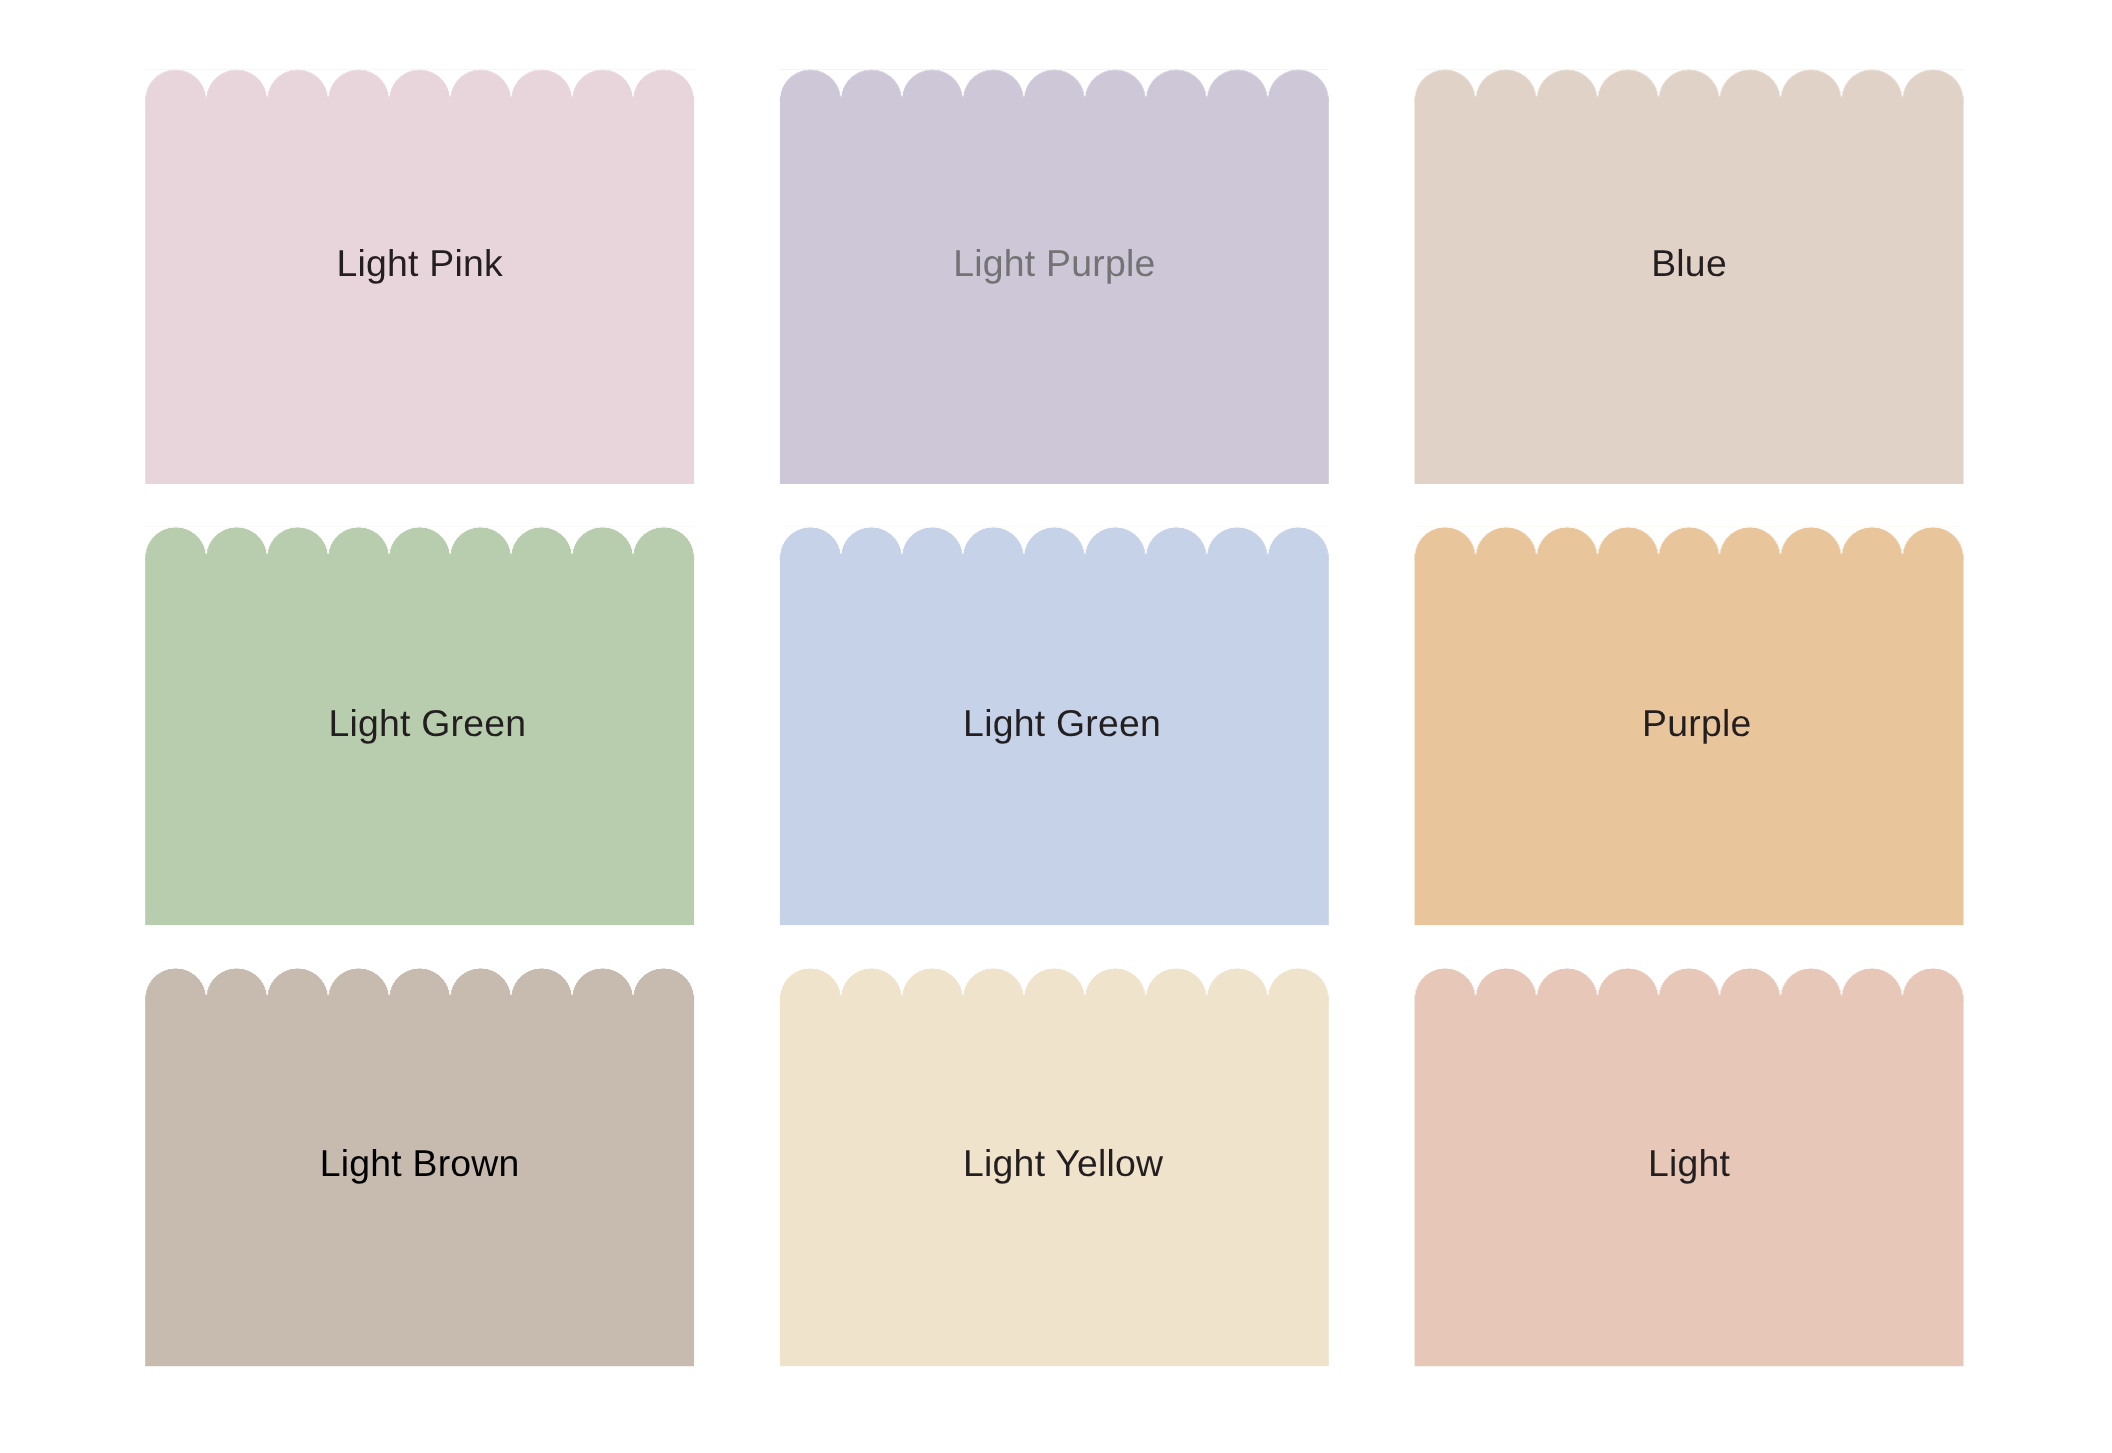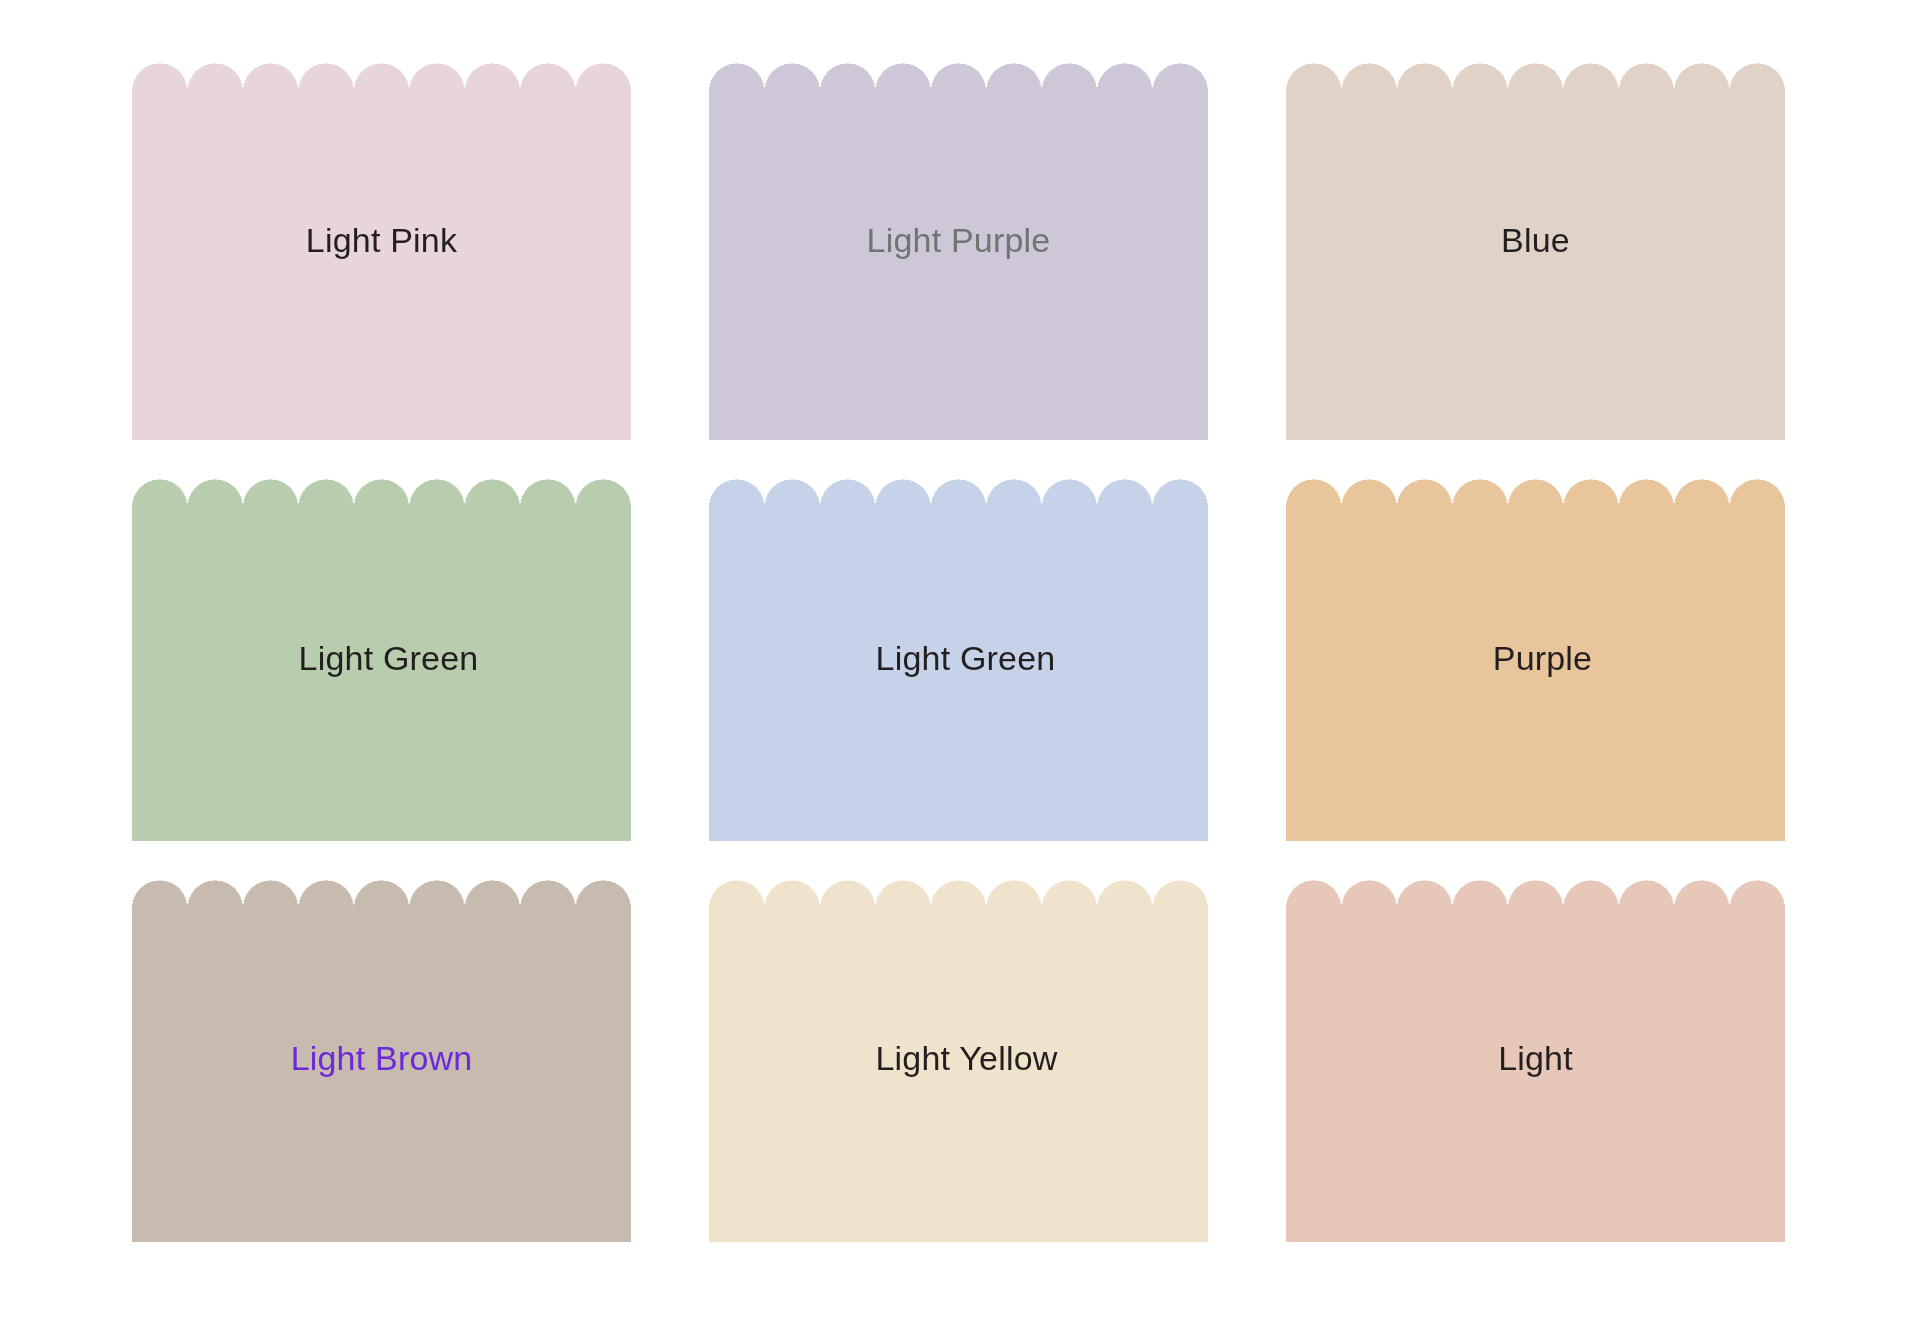--- a/index.html
+++ b/index.html
@@ -125,21 +125,21 @@
 
     <div class="swatch-card row-2" style="--swatch-color: #e9c59b;">
       <div class="swatch-body"></div>
       <div class="swatch-scallop"></div>
       <div class="swatch-label" style="color: rgb(35, 31, 32);">Purple</div>
     </div>
 
     <div class="swatch-card row-3" style="--swatch-color: #c6bbae;">
       <div class="swatch-body"></div>
       <div class="swatch-scallop"></div>
-      <div class="swatch-label" style="color: #6d28d9;">Light Brown</div>
+      <div class="swatch-label" style="color: #000000;">Light Brown</div>
     </div>
 
     <div class="swatch-card row-3" style="--swatch-color: #f0e3cb;">
       <div class="swatch-body"></div>
       <div class="swatch-scallop"></div>
       <div class="swatch-label" style="color: rgb(35, 31, 32); padding-left: 16px;">Light Yellow</div>
     </div>
 
     <div class="swatch-card row-3" style="--swatch-color: #e6c7b8;">
       <div class="swatch-body"></div>

